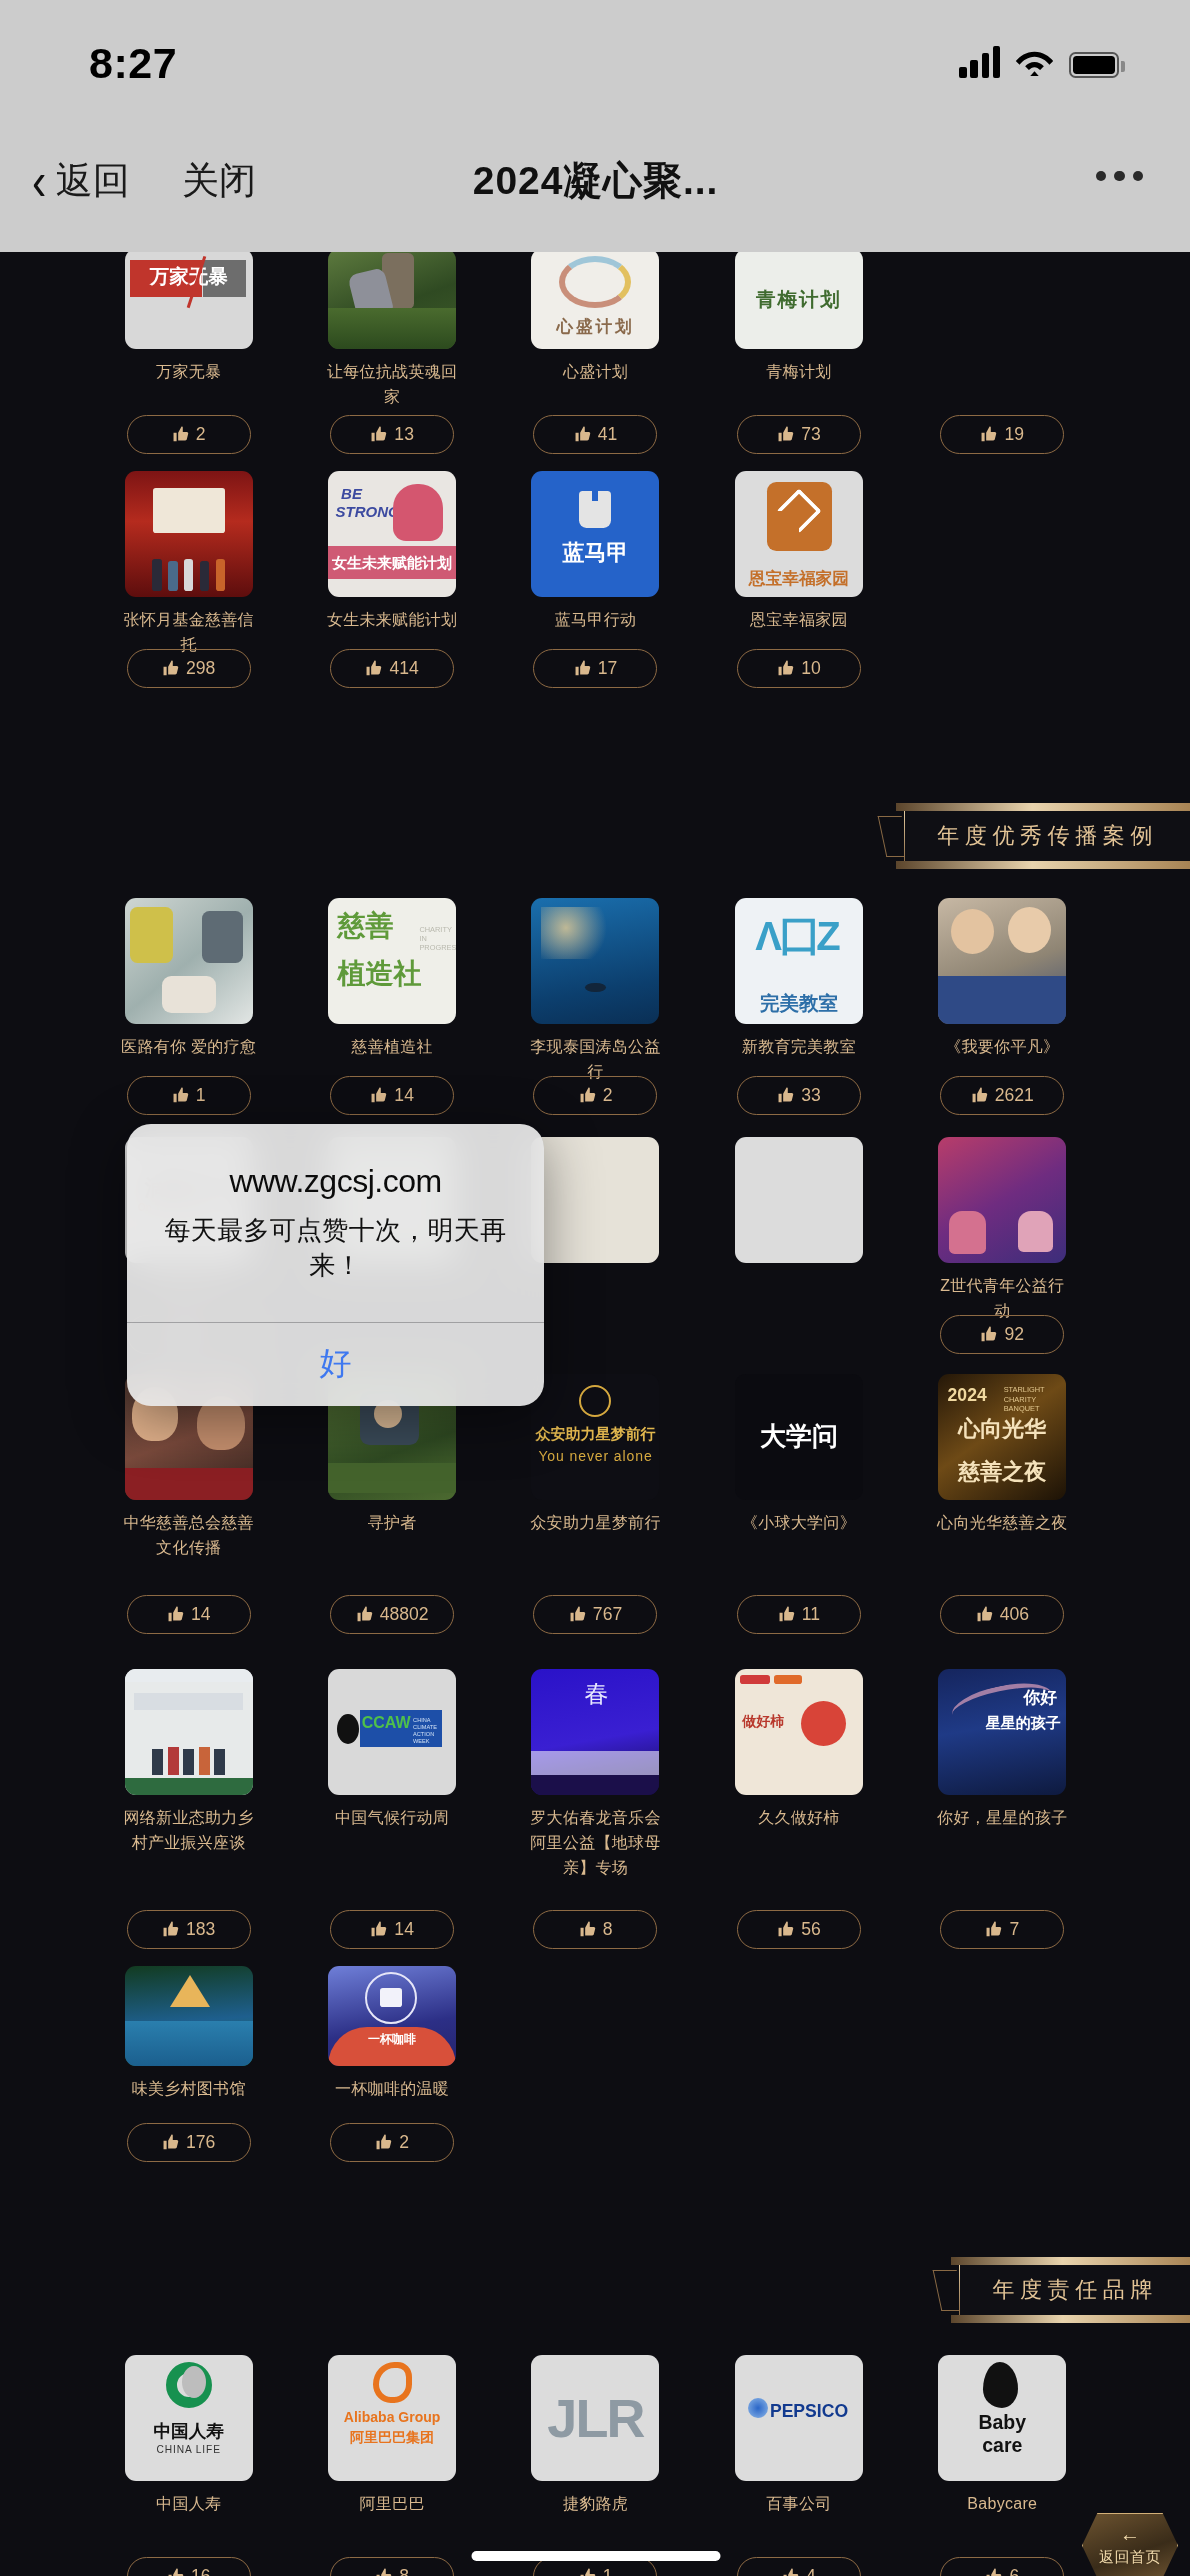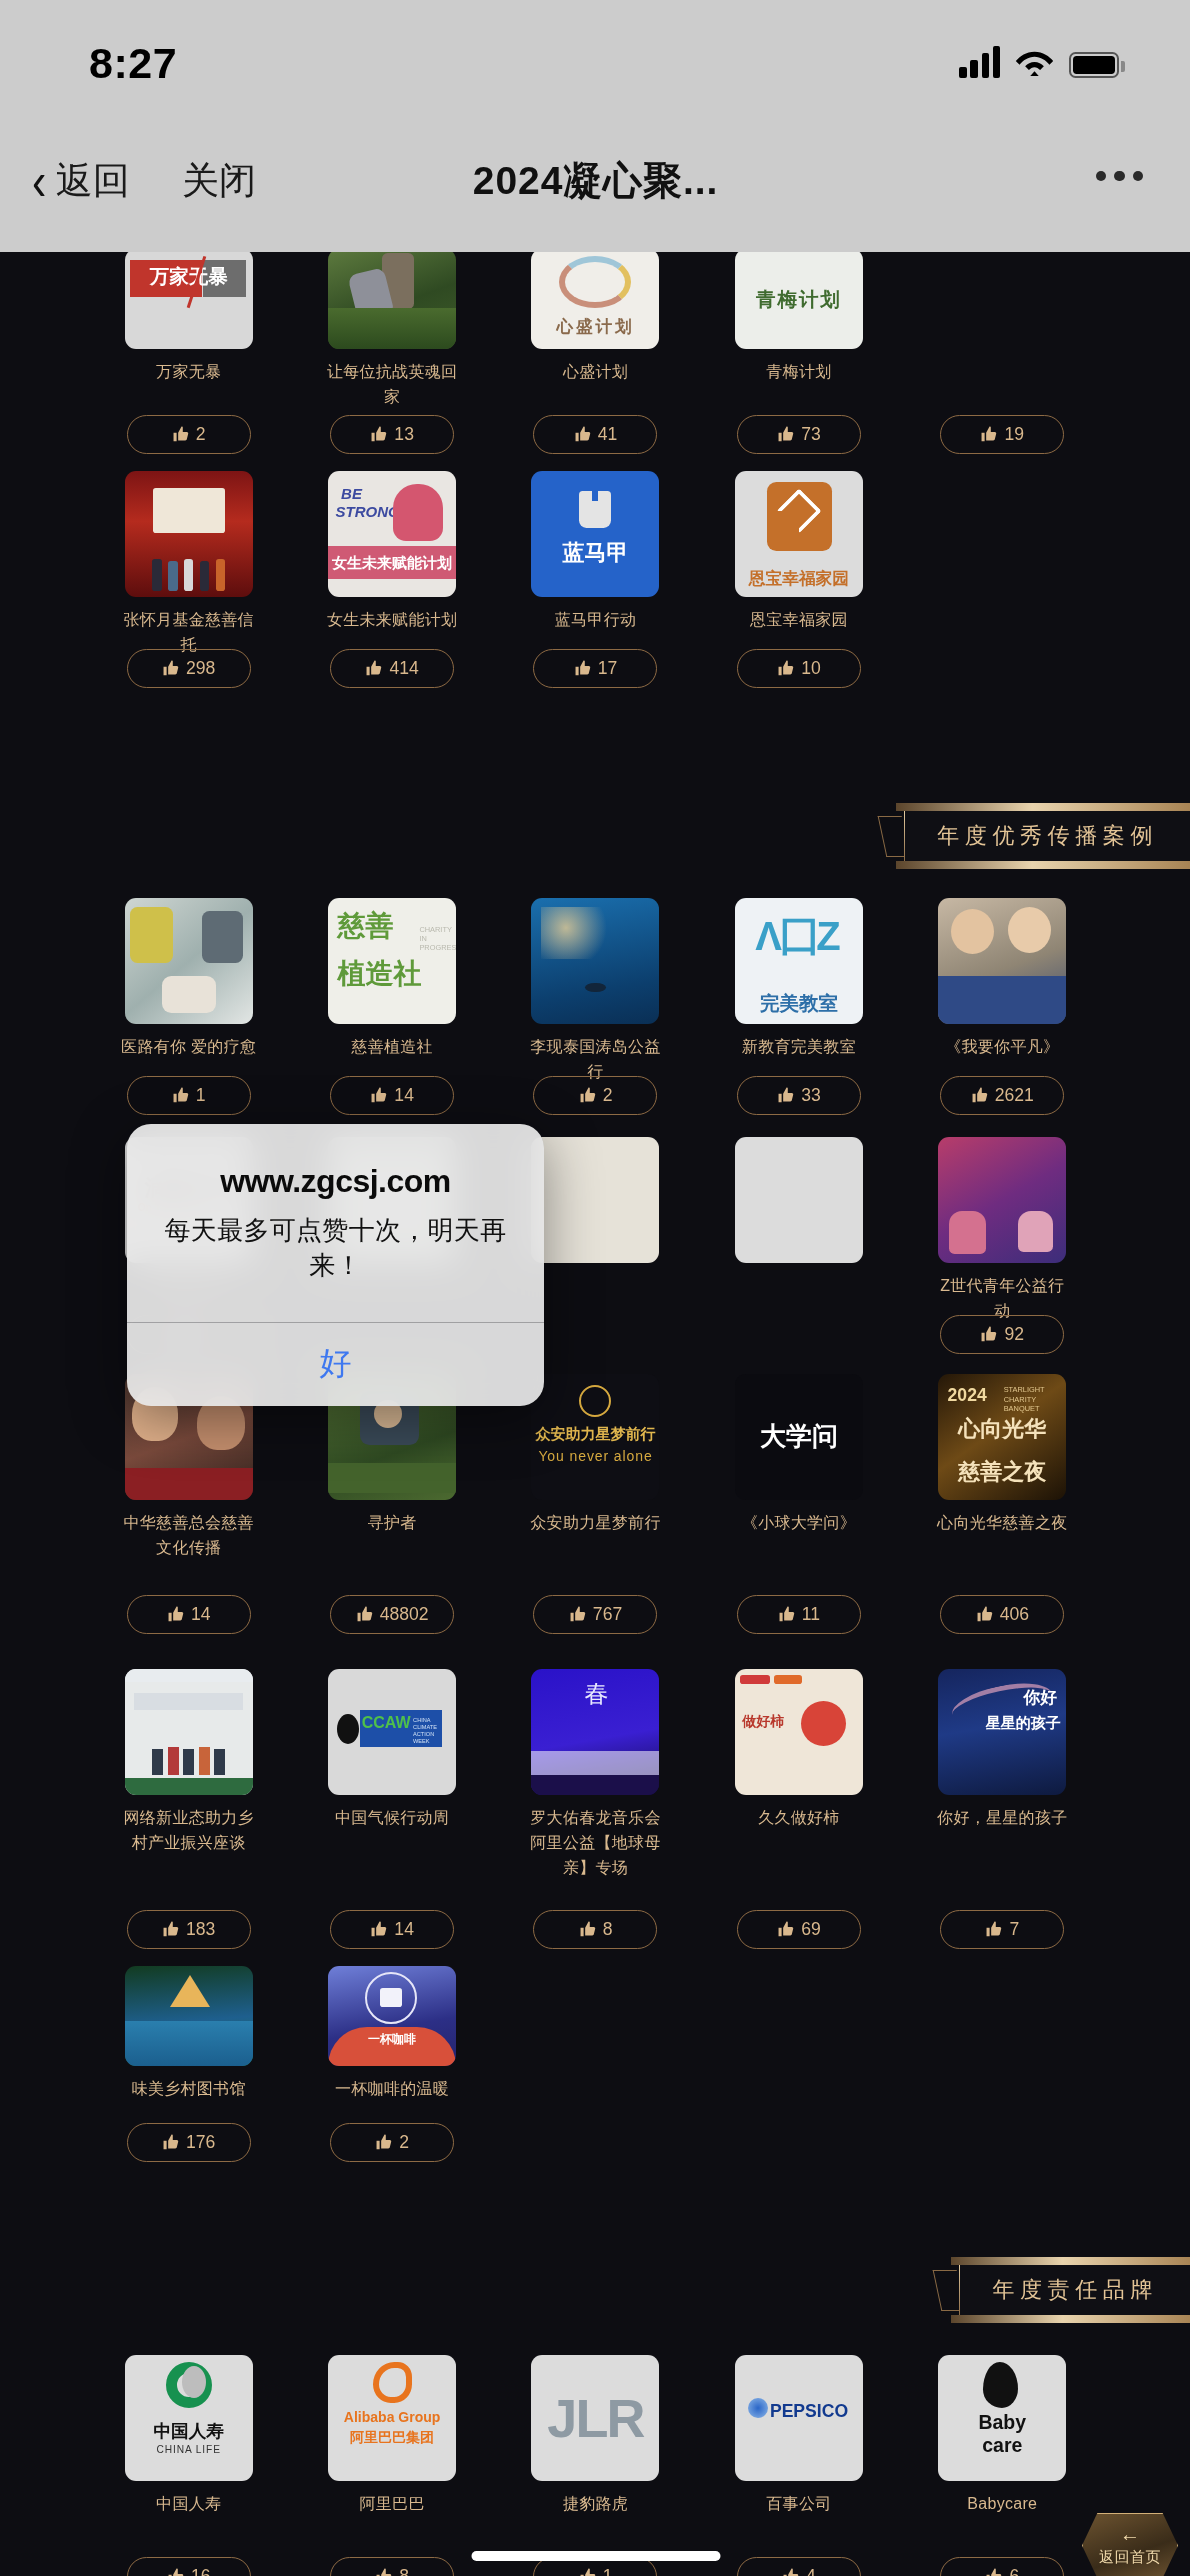--- a/index.html
+++ b/index.html
@@ -106,21 +106,21 @@
   
   .modal-scrim { position:absolute; inset:0; z-index: 80; pointer-events:none; }
   .modal {
     position: absolute; left: 127px; top: 1124px; width: 417px;
     background: rgba(232,232,232,0.93);
     border-radius: 24px; overflow: hidden;
     box-shadow: 0 13px 56px rgba(0,0,0,.42);
     backdrop-filter: blur(16.7px);
   }
   .modal-body { padding: 39px 22px 39px; text-align:center; }
-  .modal-title { font-size: 32px; font-weight: 700; color: #0b0b0b; letter-spacing: -0.5px; }
+  .modal-title { font-size: 32px; font-weight: 400; color: #0b0b0b; letter-spacing: -0.5px; }
   .modal-msg { margin-top: 13px; font-size: 26px; color: #111; letter-spacing: 0.3px; }
   .modal-sep { height: 0.9px; background: rgba(60,60,67,.36); }
   .modal-btn {
     height: 83px; display:flex; align-items:center; justify-content:center;
     font-size: 32px; color: #3e78f0; font-weight: 500;
   }
 
   
   .backhome {
     position: absolute; right: 13px; top: 2513px; width: 96px; height: 65px;
@@ -675,21 +675,21 @@
               <path fill="#d9b88d" d="M2 10h4v11H2zM8 10l4.2-7.6c.5-.9 1.8-.6 1.8.4V9h5.2c1.2 0 2.1 1.1 1.8 2.3l-1.8 7.2c-.2.9-1 1.5-1.9 1.5H8z"></path>
             </svg>
             <span>8</span>
           </div>
         </div>
       <div class="likecell">
           <div class="like">
             <svg class="tu" viewBox="0 0 24 24">
               <path fill="#d9b88d" d="M2 10h4v11H2zM8 10l4.2-7.6c.5-.9 1.8-.6 1.8.4V9h5.2c1.2 0 2.1 1.1 1.8 2.3l-1.8 7.2c-.2.9-1 1.5-1.9 1.5H8z"></path>
             </svg>
-            <span>69</span>
+            <span>56</span>
           </div>
         </div>
       <div class="likecell">
           <div class="like">
             <svg class="tu" viewBox="0 0 24 24">
               <path fill="#d9b88d" d="M2 10h4v11H2zM8 10l4.2-7.6c.5-.9 1.8-.6 1.8.4V9h5.2c1.2 0 2.1 1.1 1.8 2.3l-1.8 7.2c-.2.9-1 1.5-1.9 1.5H8z"></path>
             </svg>
             <span>7</span>
           </div>
         </div>

